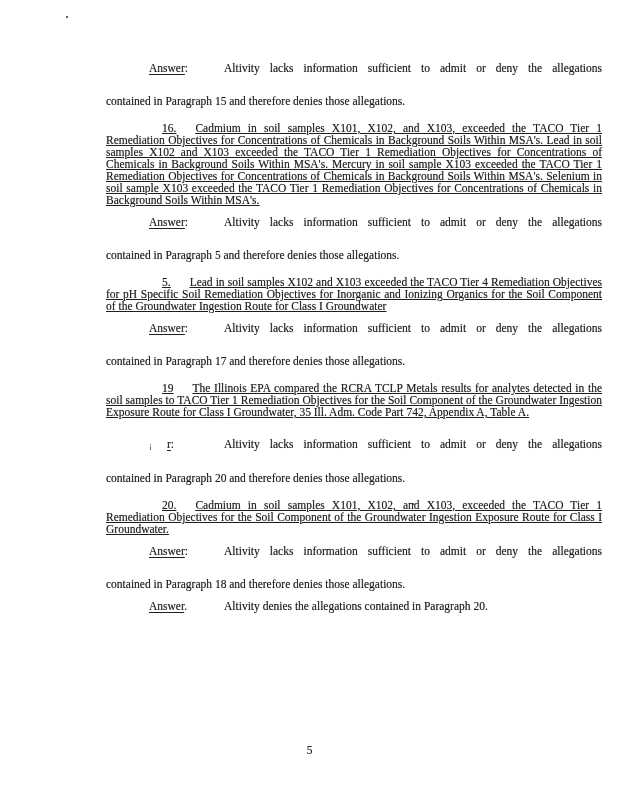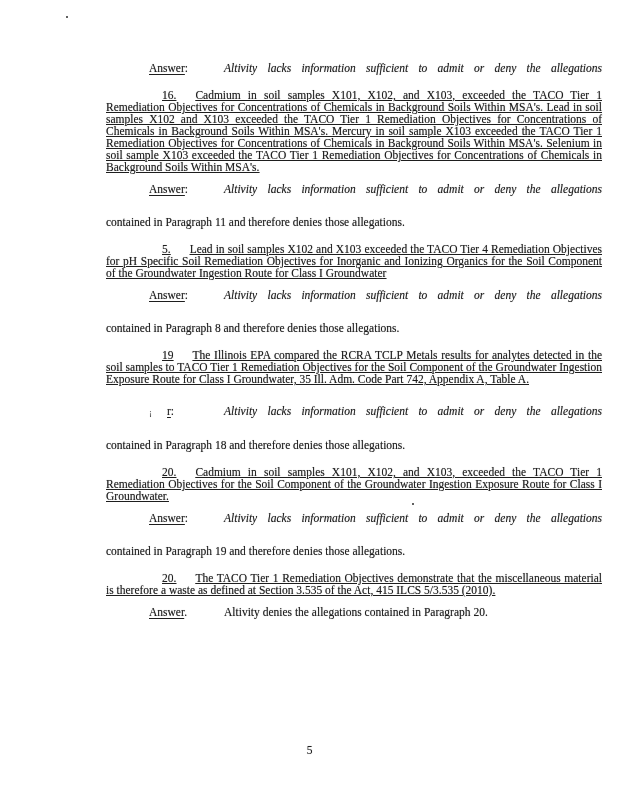--- a/index.html
+++ b/index.html
@@ -39,21 +39,20 @@
     padding-left: 43px;
   }
   .first { margin-top: 0; }
   .gap18 { margin-top: 20px; }
   .ans-label { flex: 0 0 75px; white-space: nowrap; }
   .ul { text-decoration: underline; text-underline-offset: 2px; }
   .ans-text {
     flex: 1 1 auto;
     text-align: justify;
     text-align-last: justify;
-    font-style: italic;
   }
   .ans-text-plain { flex: 1 1 auto; }
   .ans-line2 { margin-top: 21px; }
   .mark {
     margin-right: 15px;
     opacity: 0.8;
     font-size: 9px;
   }
   .page-num {
     position: absolute;
@@ -80,73 +79,71 @@
   <span class="dot dot-top"></span>
   <span class="dot dot-mid"></span>
 
   <div class="content">
 
     <div>
       <div class="ans-line1 first">
         <span class="ans-label"><span class="ul">Answer</span><span>:</span></span>
         <span class="ans-text">Altivity lacks information sufficient to admit or deny the allegations</span>
       </div>
+      <div class="ans-line2">contained in Paragraph 15 and therefore denies those allegations.</div>
     </div>
 
     <div class="para">
       <span class="pnum">16.</span><span>Cadmium in soil samples X101, X102, and X103, exceeded the TACO Tier 1 Remediation Objectives for Concentrations of Chemicals in Background Soils Within MSA's. Lead in soil samples X102 and X103 exceeded the TACO Tier 1 Remediation Objectives for Concentrations of Chemicals in Background Soils Within MSA's. Mercury in soil sample X103 exceeded the TACO Tier 1 Remediation Objectives for Concentrations of Chemicals in Background Soils Within MSA's. Selenium in soil sample X103 exceeded the TACO Tier 1 Remediation Objectives for Concentrations of Chemicals in Background Soils Within MSA's.</span>
     </div>
 
     <div>
       <div class="ans-line1">
         <span class="ans-label"><span class="ul">Answer</span><span>:</span></span>
         <span class="ans-text">Altivity lacks information sufficient to admit or deny the allegations</span>
       </div>
-      <div class="ans-line2">contained in Paragraph 11 and therefore denies those allegations.</div>
+      <div class="ans-line2">contained in Paragraph 5 and therefore denies those allegations.</div>
     </div>
 
     <div class="para">
       <span class="pnum">5.</span><span>Lead in soil samples X102 and X103 exceeded the TACO Tier 4 Remediation Objectives for pH Specific Soil Remediation Objectives for Inorganic and Ionizing Organics for the Soil Component of the Groundwater Ingestion Route for Class I Groundwater</span>
     </div>
 
     <div>
       <div class="ans-line1">
         <span class="ans-label"><span class="ul">Answer</span><span>:</span></span>
         <span class="ans-text">Altivity lacks information sufficient to admit or deny the allegations</span>
       </div>
-      <div class="ans-line2">contained in Paragraph 8 and therefore denies those allegations.</div>
+      <div class="ans-line2">contained in Paragraph 17 and therefore denies those allegations.</div>
     </div>
 
     <div class="para">
       <span class="pnum">19</span><span>The Illinois EPA compared the RCRA TCLP Metals results for analytes detected in the soil samples to TACO Tier 1 Remediation Objectives for the Soil Component of the Groundwater Ingestion Exposure Route for Class I Groundwater, 35 Ill. Adm. Code Part 742, Appendix A, Table A.</span>
     </div>
 
     <div>
       <div class="ans-line1 gap18">
         <span class="ans-label"><span class="mark">¡</span><span class="ul">r</span><span>:</span></span>
         <span class="ans-text">Altivity lacks information sufficient to admit or deny the allegations</span>
       </div>
-      <div class="ans-line2">contained in Paragraph 18 and therefore denies those allegations.</div>
+      <div class="ans-line2">contained in Paragraph 20 and therefore denies those allegations.</div>
     </div>
 
     <div class="para">
       <span class="pnum">20.</span><span>Cadmium in soil samples X101, X102, and X103, exceeded the TACO Tier 1 Remediation Objectives for the Soil Component of the Groundwater Ingestion Exposure Route for Class I Groundwater.</span>
     </div>
 
     <div>
       <div class="ans-line1">
         <span class="ans-label"><span class="ul">Answer</span><span>:</span></span>
         <span class="ans-text">Altivity lacks information sufficient to admit or deny the allegations</span>
       </div>
-      <div class="ans-line2">contained in Paragraph 19 and therefore denies those allegations.</div>
+      <div class="ans-line2">contained in Paragraph 18 and therefore denies those allegations.</div>
     </div>
 
-    <div class="para">
-      <span class="pnum">20.</span><span>The TACO Tier 1 Remediation Objectives demonstrate that the miscellaneous material is therefore a waste as defined at Section 3.535 of the Act, 415 ILCS 5/3.535 (2010).</span>
-    </div>
 
     <div>
       <div class="ans-line1">
         <span class="ans-label"><span class="ul">Answer</span><span>.</span></span>
         <span class="ans-text-plain">Altivity denies the allegations contained in Paragraph 20.</span>
       </div>
     </div>
 
   </div>
 

